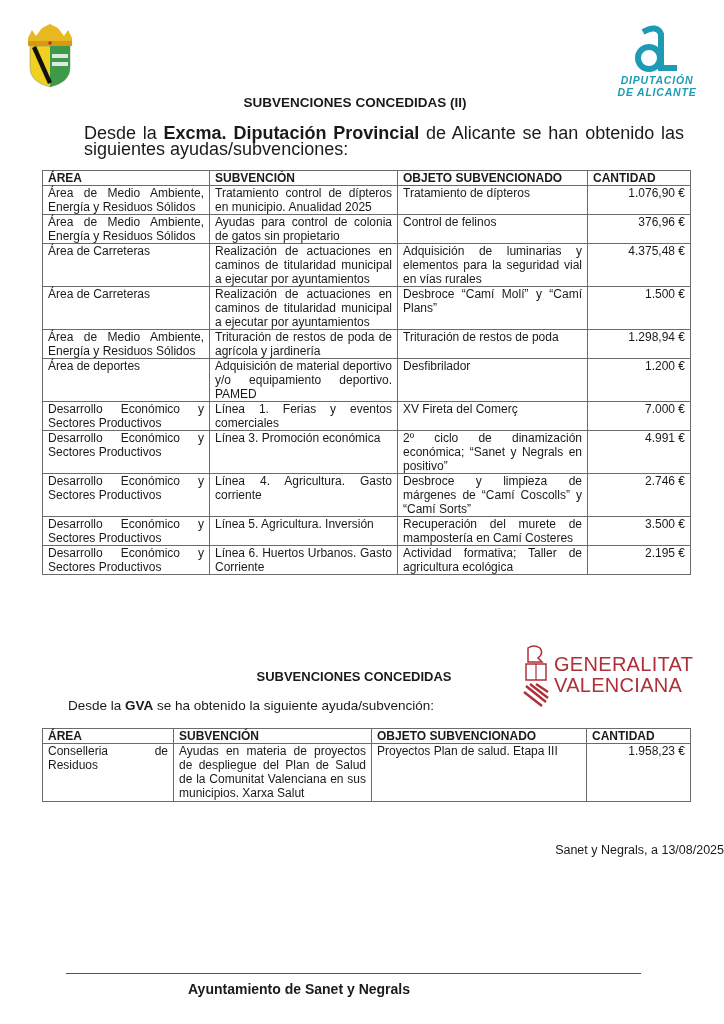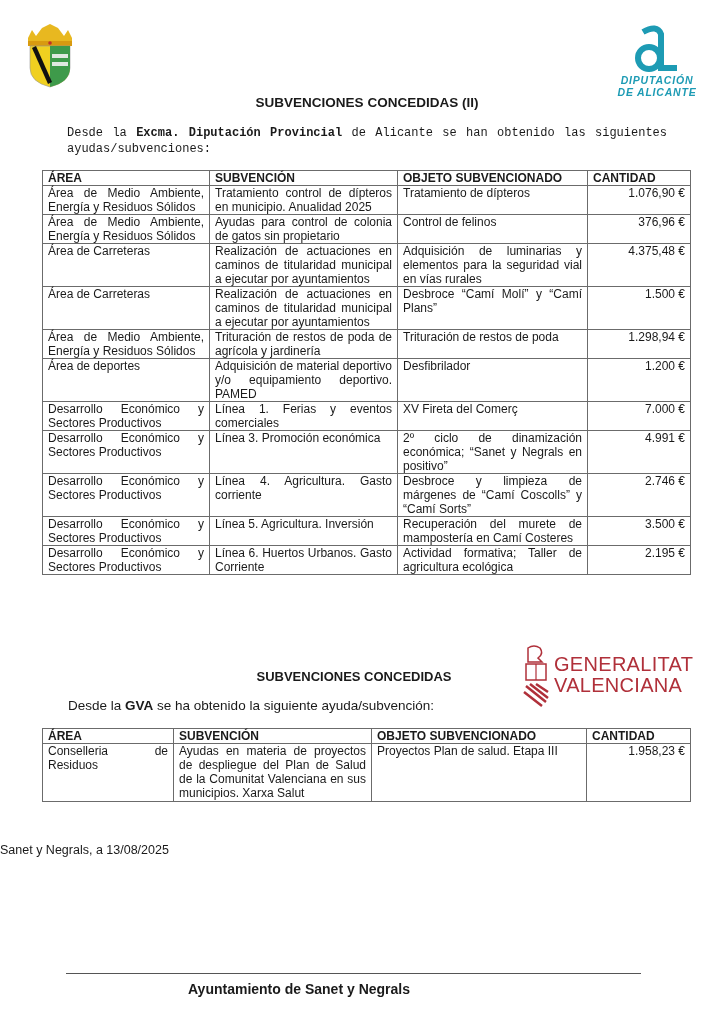--- a/index.html
+++ b/index.html
@@ -11,25 +11,24 @@
     .crest { left: 22px; top: 24px; width: 56px; height: 64px; }
     .dip-logo { left: 612px; top: 24px; width: 90px; height: 90px; text-align: center; }
     .dip-logo .mark { display: block; margin: 0 auto; }
     .dip-logo .label {
       font-size: 10.5px; font-weight: bold; letter-spacing: 0.8px; color: #1d9bb4;
       line-height: 12px; display: block; text-align: center; font-style: italic;
     }
     .title {
       left: 0; width: 724px; text-align: center; font-weight: bold; font-size: 13.5px;
     }
-    .t1 { top: 95px; left: 0; width: 710px; padding-left: 12px; }
+    .t1 { top: 95px; left: 0; width: 710px; }
     .intro {
-      left: 67px; width: 600px; font-size: 12px; line-height: 16px; text-align: justify;
+      left: 84px; width: 600px; font-size: 18px; line-height: 16px; text-align: justify;
       text-align-last: left;
-      font-family: Liberation Mono, monospace;
     }
     .intro1 { top: 125px; }
     table.grid {
       position: absolute; border-collapse: collapse; font-size: 12px; line-height: 14px;
       table-layout: fixed;
       border-radius: 32px;
     }
     table.grid td, table.grid th {
       border: 1px solid #6b6b6b; padding: 0 5px; vertical-align: top; text-align: justify;
     }
@@ -38,21 +37,21 @@
     table.grid th.amt { text-align: left; }
     .tbl1 { left: 42px; top: 170px; width: 648px; }
     .gva-logo { left: 520px; top: 644px; width: 170px; height: 64px; }
     .gva-text {
       position: absolute; left: 34px; top: 10px; font-size: 20px; line-height: 21px;
       color: #b0303a; letter-spacing: 0.3px;
     }
     .t2 { top: 669px; left: 0; width: 708px; font-size: 13px; }
     .intro2 { top: 698px; left: 68px; font-size: 13.5px; }
     .tbl2 { left: 42px; top: 728px; width: 648px; }
-    .date { top: 843px; left: 0; width: 724px; text-align: left; font-size: 12.5px; }
+    .date { top: 843px; left: 0; width: 724px; text-align: right; font-size: 12.5px; }
     .footer-line { left: 66px; top: 973px; width: 575px; height: 1px; background: #555; }
     .footer-name { top: 981px; left: 0; width: 598px; text-align: center; font-size: 14px; font-weight: bold; }
     .footer-addr { top: 1005px; left: 0; width: 724px; text-align: center; font-size: 9.5px; margin-top: 40px; }
   </style>
 </head>
 <body>
 
 <div class="abs crest">
   <svg width="56" height="64" viewBox="0 0 56 64">
     <path d="M6 14 L10 6 L14 12 L20 4 L28 0 L36 4 L42 12 L46 6 L50 14 L50 20 L6 20 Z" fill="#e8b820"></path>

